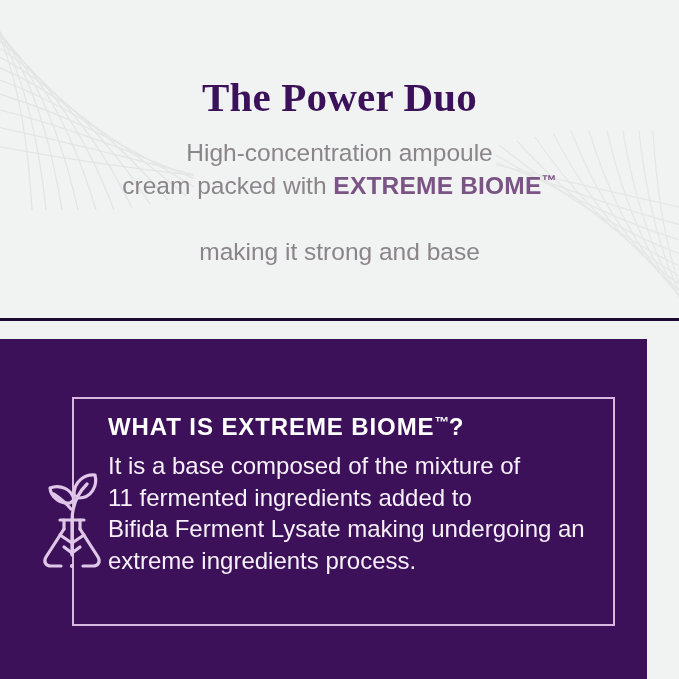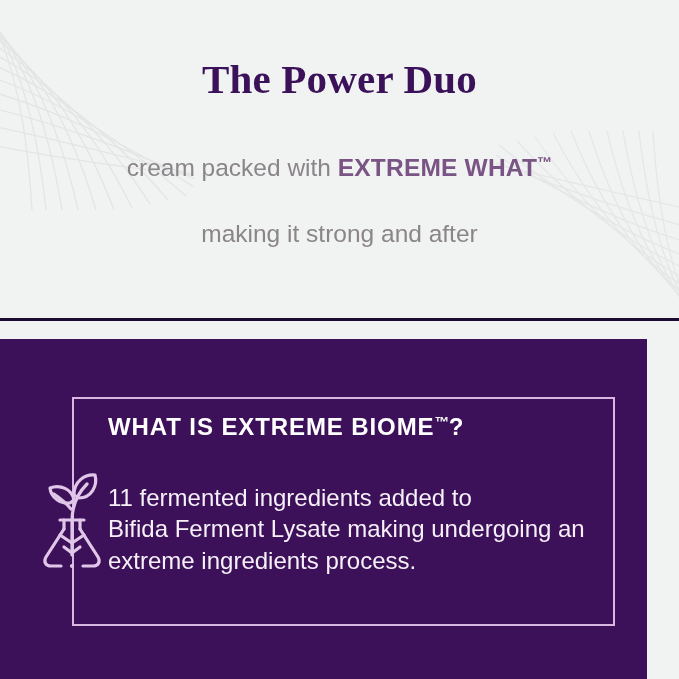--- a/index.html
+++ b/index.html
@@ -53,21 +53,21 @@
   .top-text {
     position: absolute;
     left: 0;
     top: 0;
     width: 679px;
     height: 318px;
     display: flex;
     flex-direction: column;
     align-items: center;
     justify-content: flex-start;
-    padding-top: 58px;
+    padding-top: 76px;
     box-sizing: border-box;
   }
 
   .headline {
     font-family: "Liberation Serif", "DejaVu Serif", serif;
     font-weight: 700;
     font-size: 41px;
     line-height: 1.05;
     letter-spacing: 0.2px;
     color: #3b1259;
@@ -207,21 +207,21 @@
         <path d="M-10 89 C 86 112, 158 174, 214 235"></path>
         <path d="M-10 104 C 92 126, 170 182, 232 231"></path>
         <path d="M-10 120 C 98 142, 182 190, 246 227"></path>
         <path d="M-10 137 C 104 160, 194 198, 260 223"></path>
         <path d="M-10 156 C 110 180, 206 206, 272 219"></path>
       </g>
     </svg>
 
     <div class="top-text">
       <h1 class="headline">The Power Duo</h1>
-      <p class="subcopy"><br><span>cream packed with </span><span class="brand"><span>EXTREME WHAT</span><span class="tm">™</span></span><br><br><span>making it strong and after</span></p>
+      <p class="subcopy"><span>High-concentration ampoule</span><br><span>cream packed with </span><span class="brand"><span>EXTREME BIOME</span><span class="tm">™</span></span><br><br><span>making it strong and base</span></p>
     </div>
   </div>
 
   <div class="divider-line"></div>
 
   <div class="bottom-section">
 
     <div class="frame"></div>
 
     <svg class="flask-icon" viewBox="0 0 72 112" aria-hidden="true">
@@ -245,18 +245,18 @@
         <path d="M37 78 L 25 70"></path>
         <path d="M37 78 L 49 70"></path>
         <path d="M37 88 L 29 82"></path>
         <path d="M37 88 L 45 82"></path>
       </g>
       <circle cx="37" cy="101" r="2.1" fill="#e0c6e8"></circle>
     </svg>
 
     <div class="frame-content">
       <h2 class="section-heading"><span>WHAT IS EXTREME BIOME</span><span class="tm">™</span><span>?</span></h2>
-      <p class="section-body"><br><span>11 fermented ingredients added to</span><br><span>Bifida Ferment Lysate making undergoing an</span><br><span>extreme ingredients process.</span></p>
+      <p class="section-body"><span>It is a base composed of the mixture of</span><br><span>11 fermented ingredients added to</span><br><span>Bifida Ferment Lysate making undergoing an</span><br><span>extreme ingredients process.</span></p>
     </div>
 
   </div>
 
 </div>
 
 </body></html>

